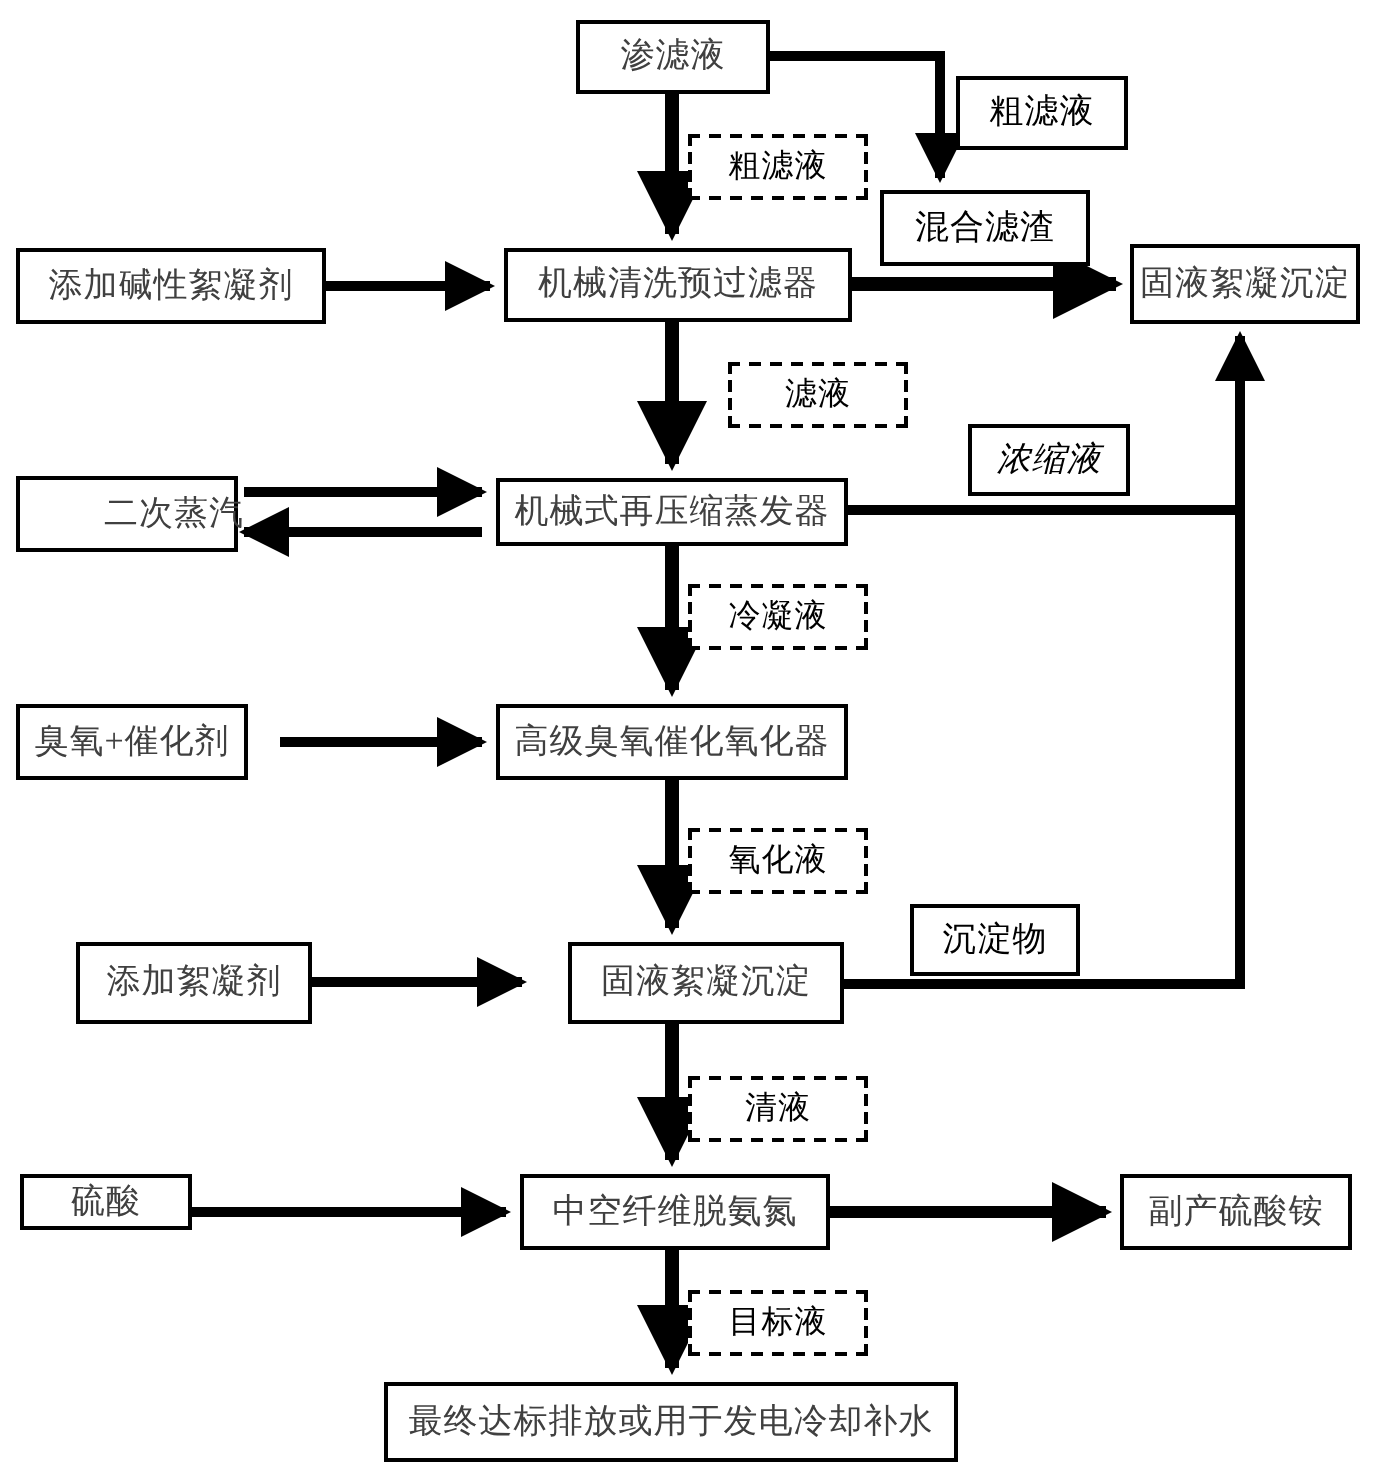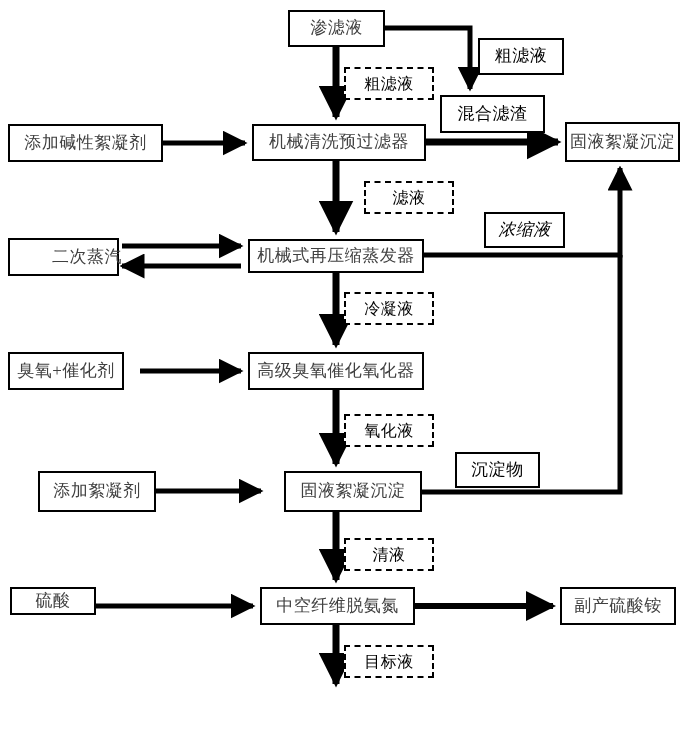--- a/index.html
+++ b/index.html
@@ -118,20 +118,21 @@
 
     <line x1="336" y1="625" x2="336" y2="684" stroke="#000000" stroke-width="7" marker-end="url(#ah)"></line>
   </svg>
 
   <div class="node" style="left: 288px; top: 10px; width: 97px; height: 37px;">渗滤液</div>
   <div class="node" style="left: 252px; top: 124px; width: 174px; height: 37px;">机械清洗预过滤器</div>
   <div class="node" style="left: 248px; top: 239px; width: 176px; height: 34px;">机械式再压缩蒸发器</div>
   <div class="node" style="left: 248px; top: 352px; width: 176px; height: 38px;">高级臭氧催化氧化器</div>
   <div class="node" style="left: 284px; top: 471px; width: 138px; height: 41px;">固液絮凝沉淀</div>
   <div class="node" style="left: 260px; top: 587px; width: 155px; height: 38px;">中空纤维脱氨氮</div>
+  <div class="node" style="left: 192px; top: 691px; width: 287px; height: 40px;">最终达标排放或用于发电冷却补水</div>
 
   <div class="node" style="left: 8px; top: 124px; width: 155px; height: 38px;">添加碱性絮凝剂</div>
   <div class="node" style="left: 8px; top: 238px; width: 111px; height: 38px; padding-left: 47px;">二次蒸汽</div>
   <div class="node" style="left: 8px; top: 352px; width: 116px; height: 38px;">臭氧+催化剂</div>
   <div class="node" style="left: 10px; top: 471px; width: 118px; height: 41px; margin-left: 28px;">添加絮凝剂</div>
   <div class="node" style="left: 10px; top: 587px; width: 86px; height: 28px; text-align: right;">硫酸</div>
 
   <div class="node" style="left: 565px; top: 122px; width: 115px; height: 40px;">固液絮凝沉淀</div>
   <div class="node" style="left: 560px; top: 587px; width: 116px; height: 38px;">副产硫酸铵</div>
 

